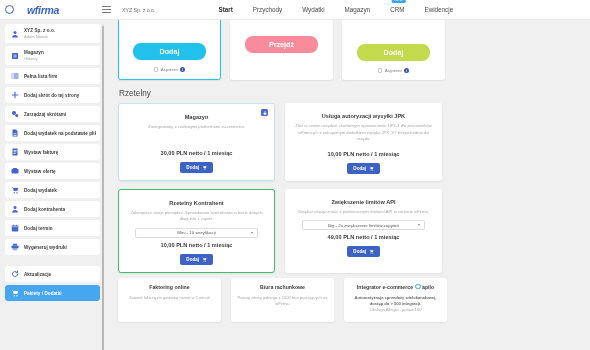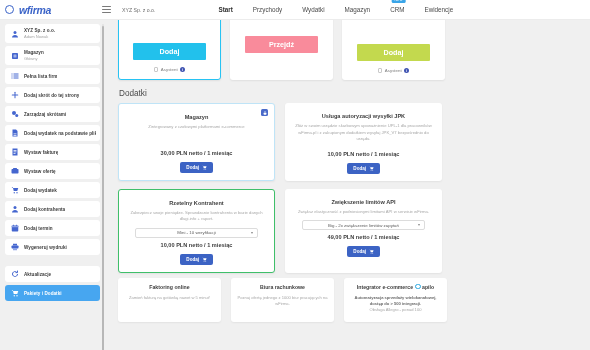--- a/index.html
+++ b/index.html
@@ -23,21 +23,21 @@
   .logo {
     display: inline-flex; align-items: center;
     font-size: 10.5px; font-weight: bold; letter-spacing: -0.3px;
     color: #3a63c8; font-style: italic;
   }
   .logo-circle {
     width: 9px; height: 9px; border-radius: 50%;
     border: 1.4px solid #3a63c8; margin-right: -7px;
     display: inline-block;
   }
-  .logo-text { position: relative; padding-left: 12px; }
+  .logo-text { position: relative; padding-left: 20px; }
   .burger { width: 14px; margin-left: 2px; display: flex; flex-direction: column; gap: 1.5px; cursor: pointer; }
   .burger span { display:block; height: 1.2px; background: #7a7a7a; border-radius: 2px; }
   .burger span:nth-child(1){ width: 9px; }
   .burger span:nth-child(2){ width: 9px; }
   .burger span:nth-child(3){ width: 9px; }
   .company { font-size: 5.2px; color: #6d6d6d; margin-left: 6px; white-space: nowrap; }
   .mainnav { display: flex; align-items: center; gap: 20px; margin-left: 63px; }
   .navitem {
     font-size: 6.3px; color: #4a4a4a; white-space: nowrap;
     position: relative; cursor: pointer; padding: 2px 0;
@@ -110,21 +110,21 @@
     padding-bottom: 7px;
     box-shadow: 0 1px 2px rgba(0,0,0,.07);
     position: relative;
   }
   .topcard.sel { border: 1.3px solid #27c3f3; }
   .topcard.bar-top::before {
     content: ""; position: absolute; top: 0; left: 8px; right: 8px;
     height: 2px; background: #5b6cd8; border-radius: 2px;
   }
   .tc-btn {
-    width: 73px; height: 17px; border-radius: 1px;
+    width: 73px; height: 17px; border-radius: 8px;
     display: flex; align-items: center; justify-content: center;
     color: #fff; font-size: 7.2px; font-weight: bold; cursor: pointer;
   }
   .tc-assist {
     display: flex; align-items: center; gap: 2.5px;
     margin-top: 7px; font-size: 4.4px; color: #7d7d7d;
   }
   .tc-check { width: 4.5px; height: 4.5px; border: 1px solid #c9c9c9; border-radius: 1px; background:#fff; }
   .info-dot {
     width: 5px; height: 5px; border-radius: 50%; background: #4054b2;
@@ -454,21 +454,21 @@
           <div class="topcard">
             <div class="tc-btn" style="background:#c3d94e">Dodaj</div>
             <div class="tc-assist">
               <span class="tc-check"></span>
               <span>Asystent</span>
               <span class="info-dot">i</span>
             </div>
           </div>
         </div>
 
-        <div class="sect-h">Dodatki</div>
+        <div class="sect-h">Rzetelny</div>
 
         <div class="addon-row">
 
           <div class="addon row1 blue-b">
             <div class="lock-badge">
               <svg viewBox="0 0 16 16" fill="#fff">
                   <rect x="3" y="7" width="10" height="8" rx="1.5"></rect>
                   <path d="M5 7V5a3 3 0 0 1 6 0v2" stroke="#fff" stroke-width="2" fill="none"></path>
                 </svg>
             </div>

